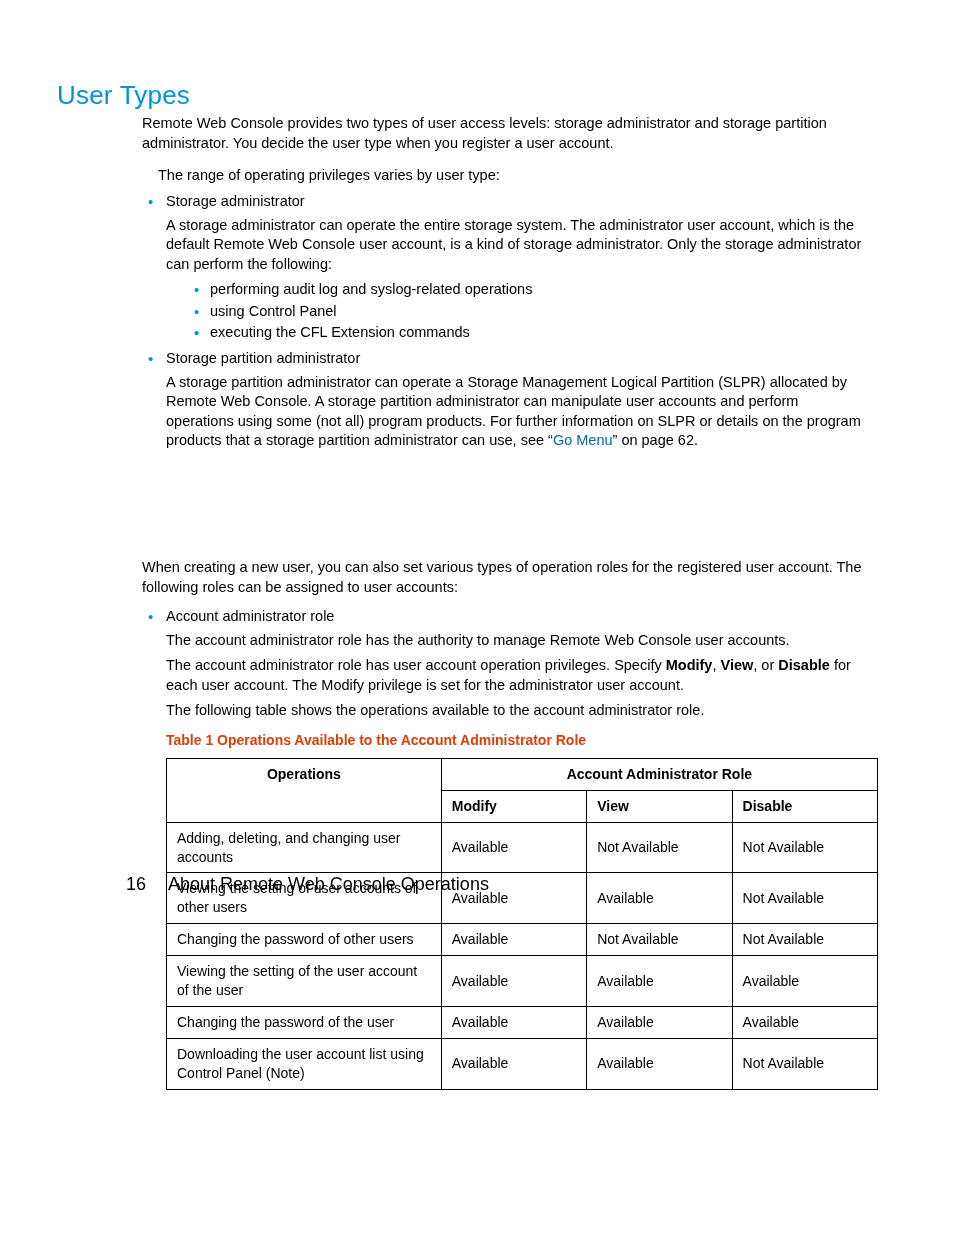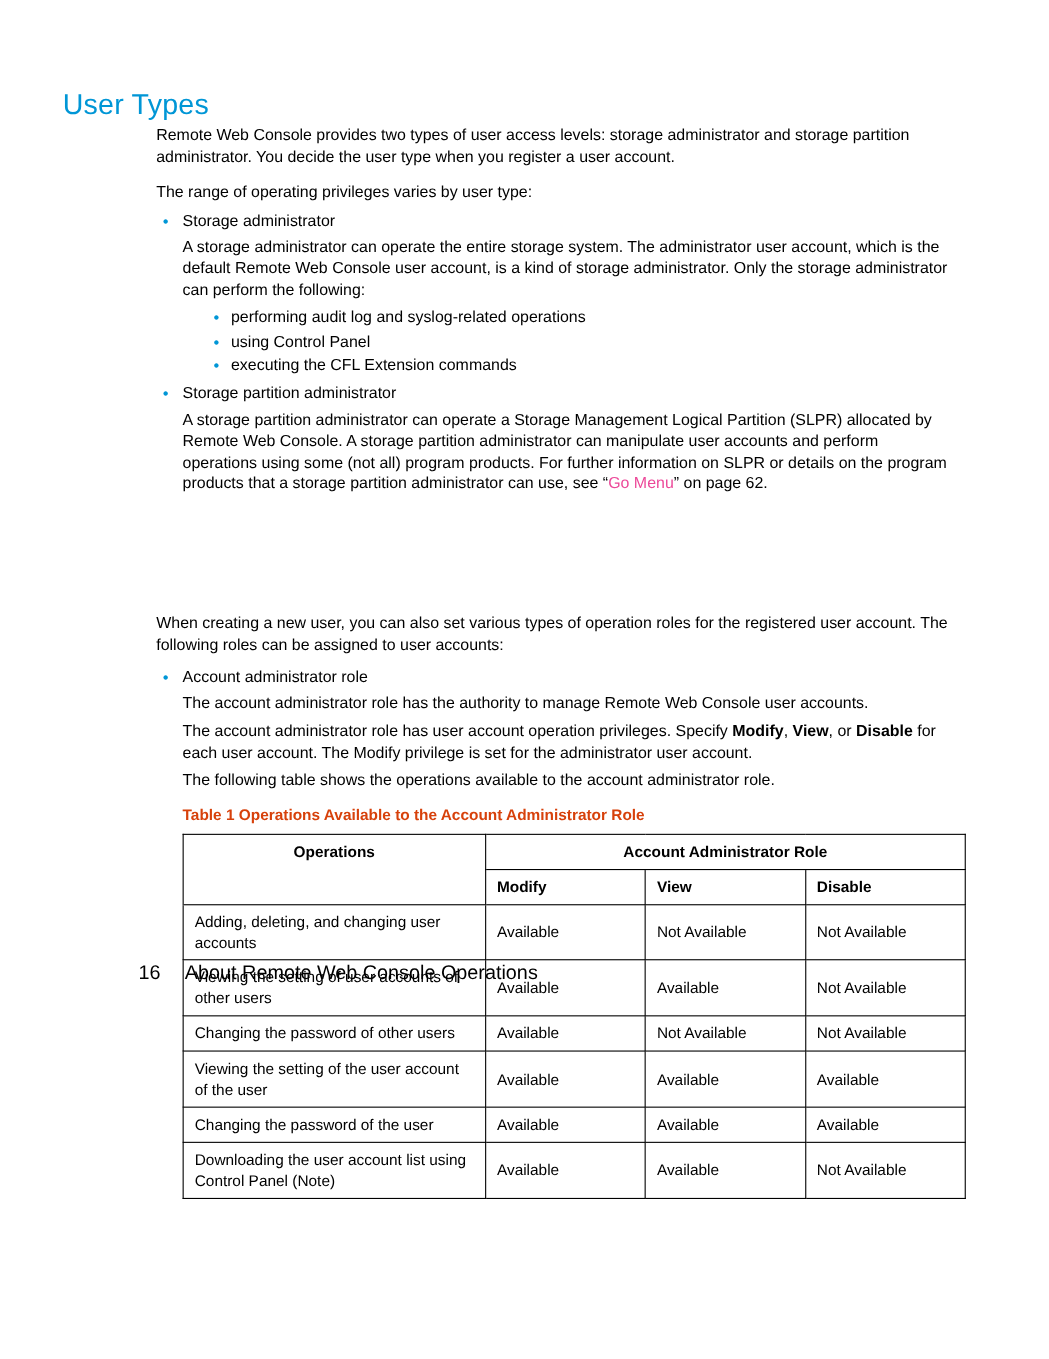--- a/index.html
+++ b/index.html
@@ -32,21 +32,21 @@
   .h-usertypes { position: absolute; left: 57px; top: 78px; }
   .h-opprivs   { position: absolute; left: 57px; top: 516px; }
 
   .body-block {
     position: absolute;
     left: 142px;
     width: 740px;
   }
   p { margin: 0 0 10px 0; }
   .bt-1 { top: 114px; }
-  .bt-2 { top: 166px; }
+  .bt-2 { top: 166px; margin-left: 16px; }
   .bt-3 { top: 192px; }
   .bt-4 { top: 558px; }
 
   ul.outer {
     margin: 0;
     padding: 0;
     list-style: none;
   }
   ul.outer > li {
     position: relative;
@@ -77,21 +77,21 @@
     color: #0096d6;
     position: absolute;
     left: 4px;
     top: 0;
     font-size: 15px;
     line-height: 1.35;
   }
   .sub-para {
     margin: 4px 12px 6px 0;
   }
-  a.link { color: #ec4899; text-decoration: none; }
+  a.link { color: #0369a1; text-decoration: none; }
 
   .table-caption {
     color: #d7410b;
     font-weight: 700;
     font-size: 14px;
     margin: 10px 0 8px 0;
   }
 
   table.ops {
     border-collapse: collapse;

